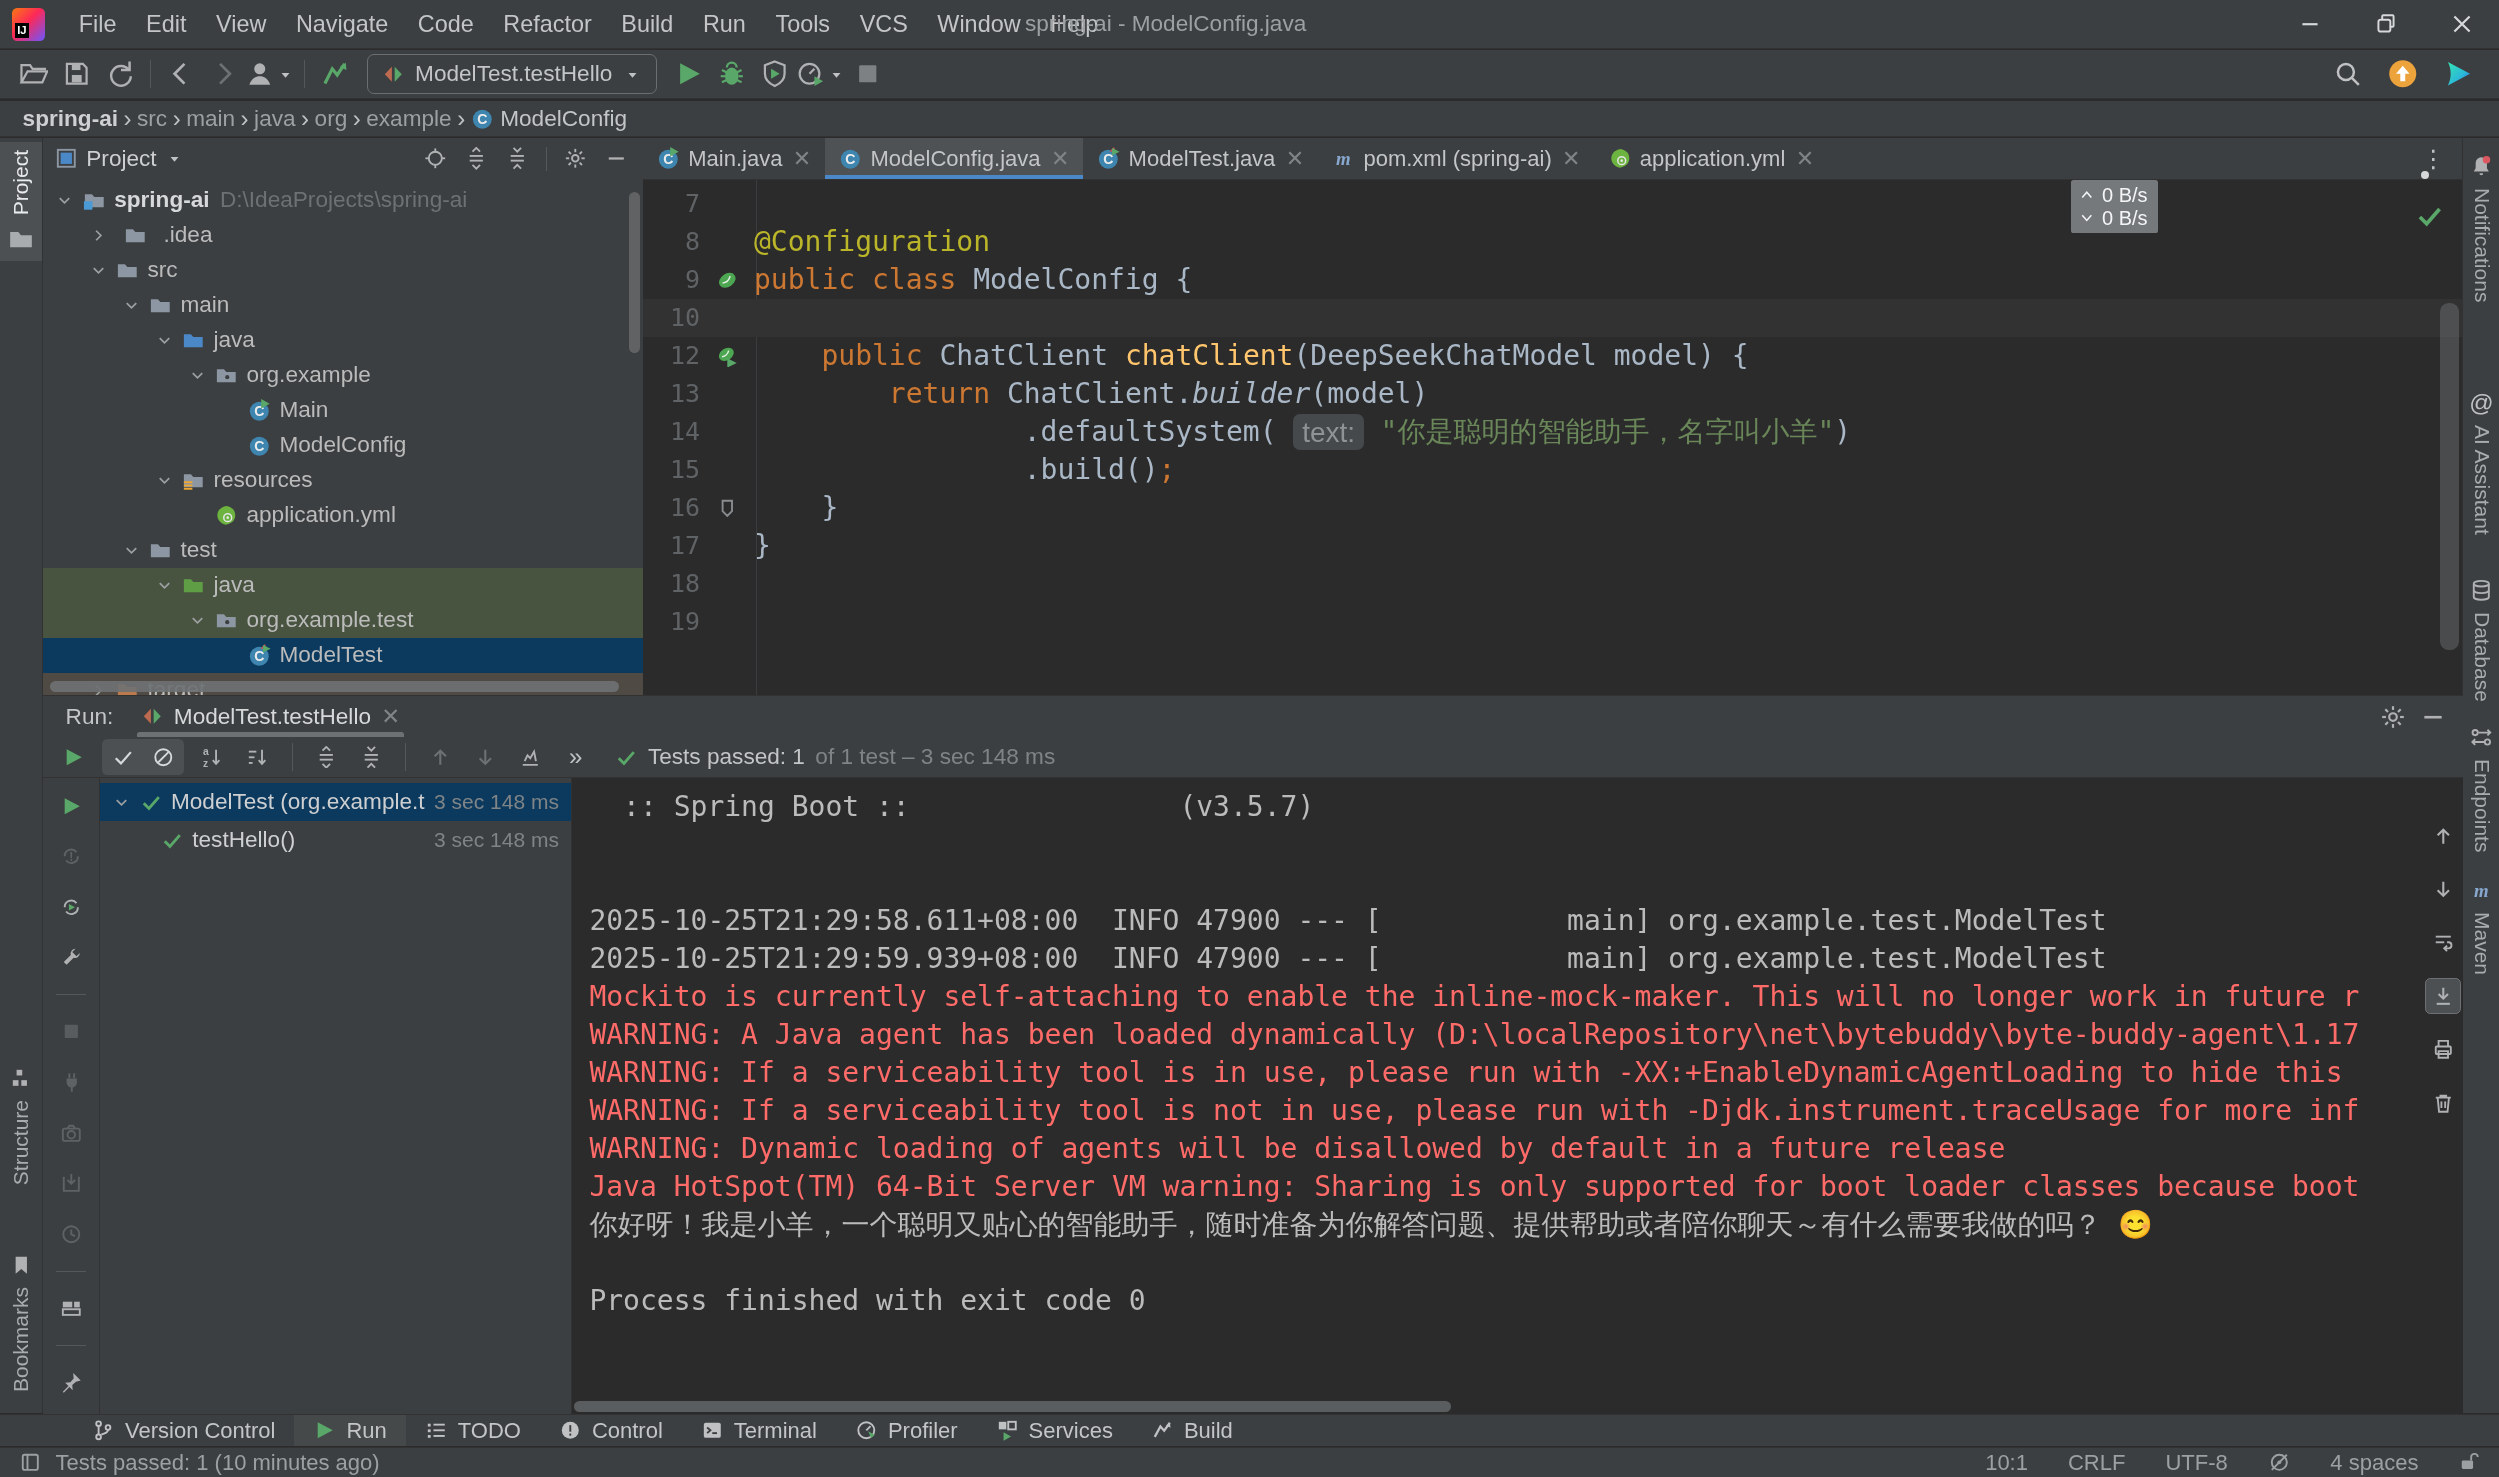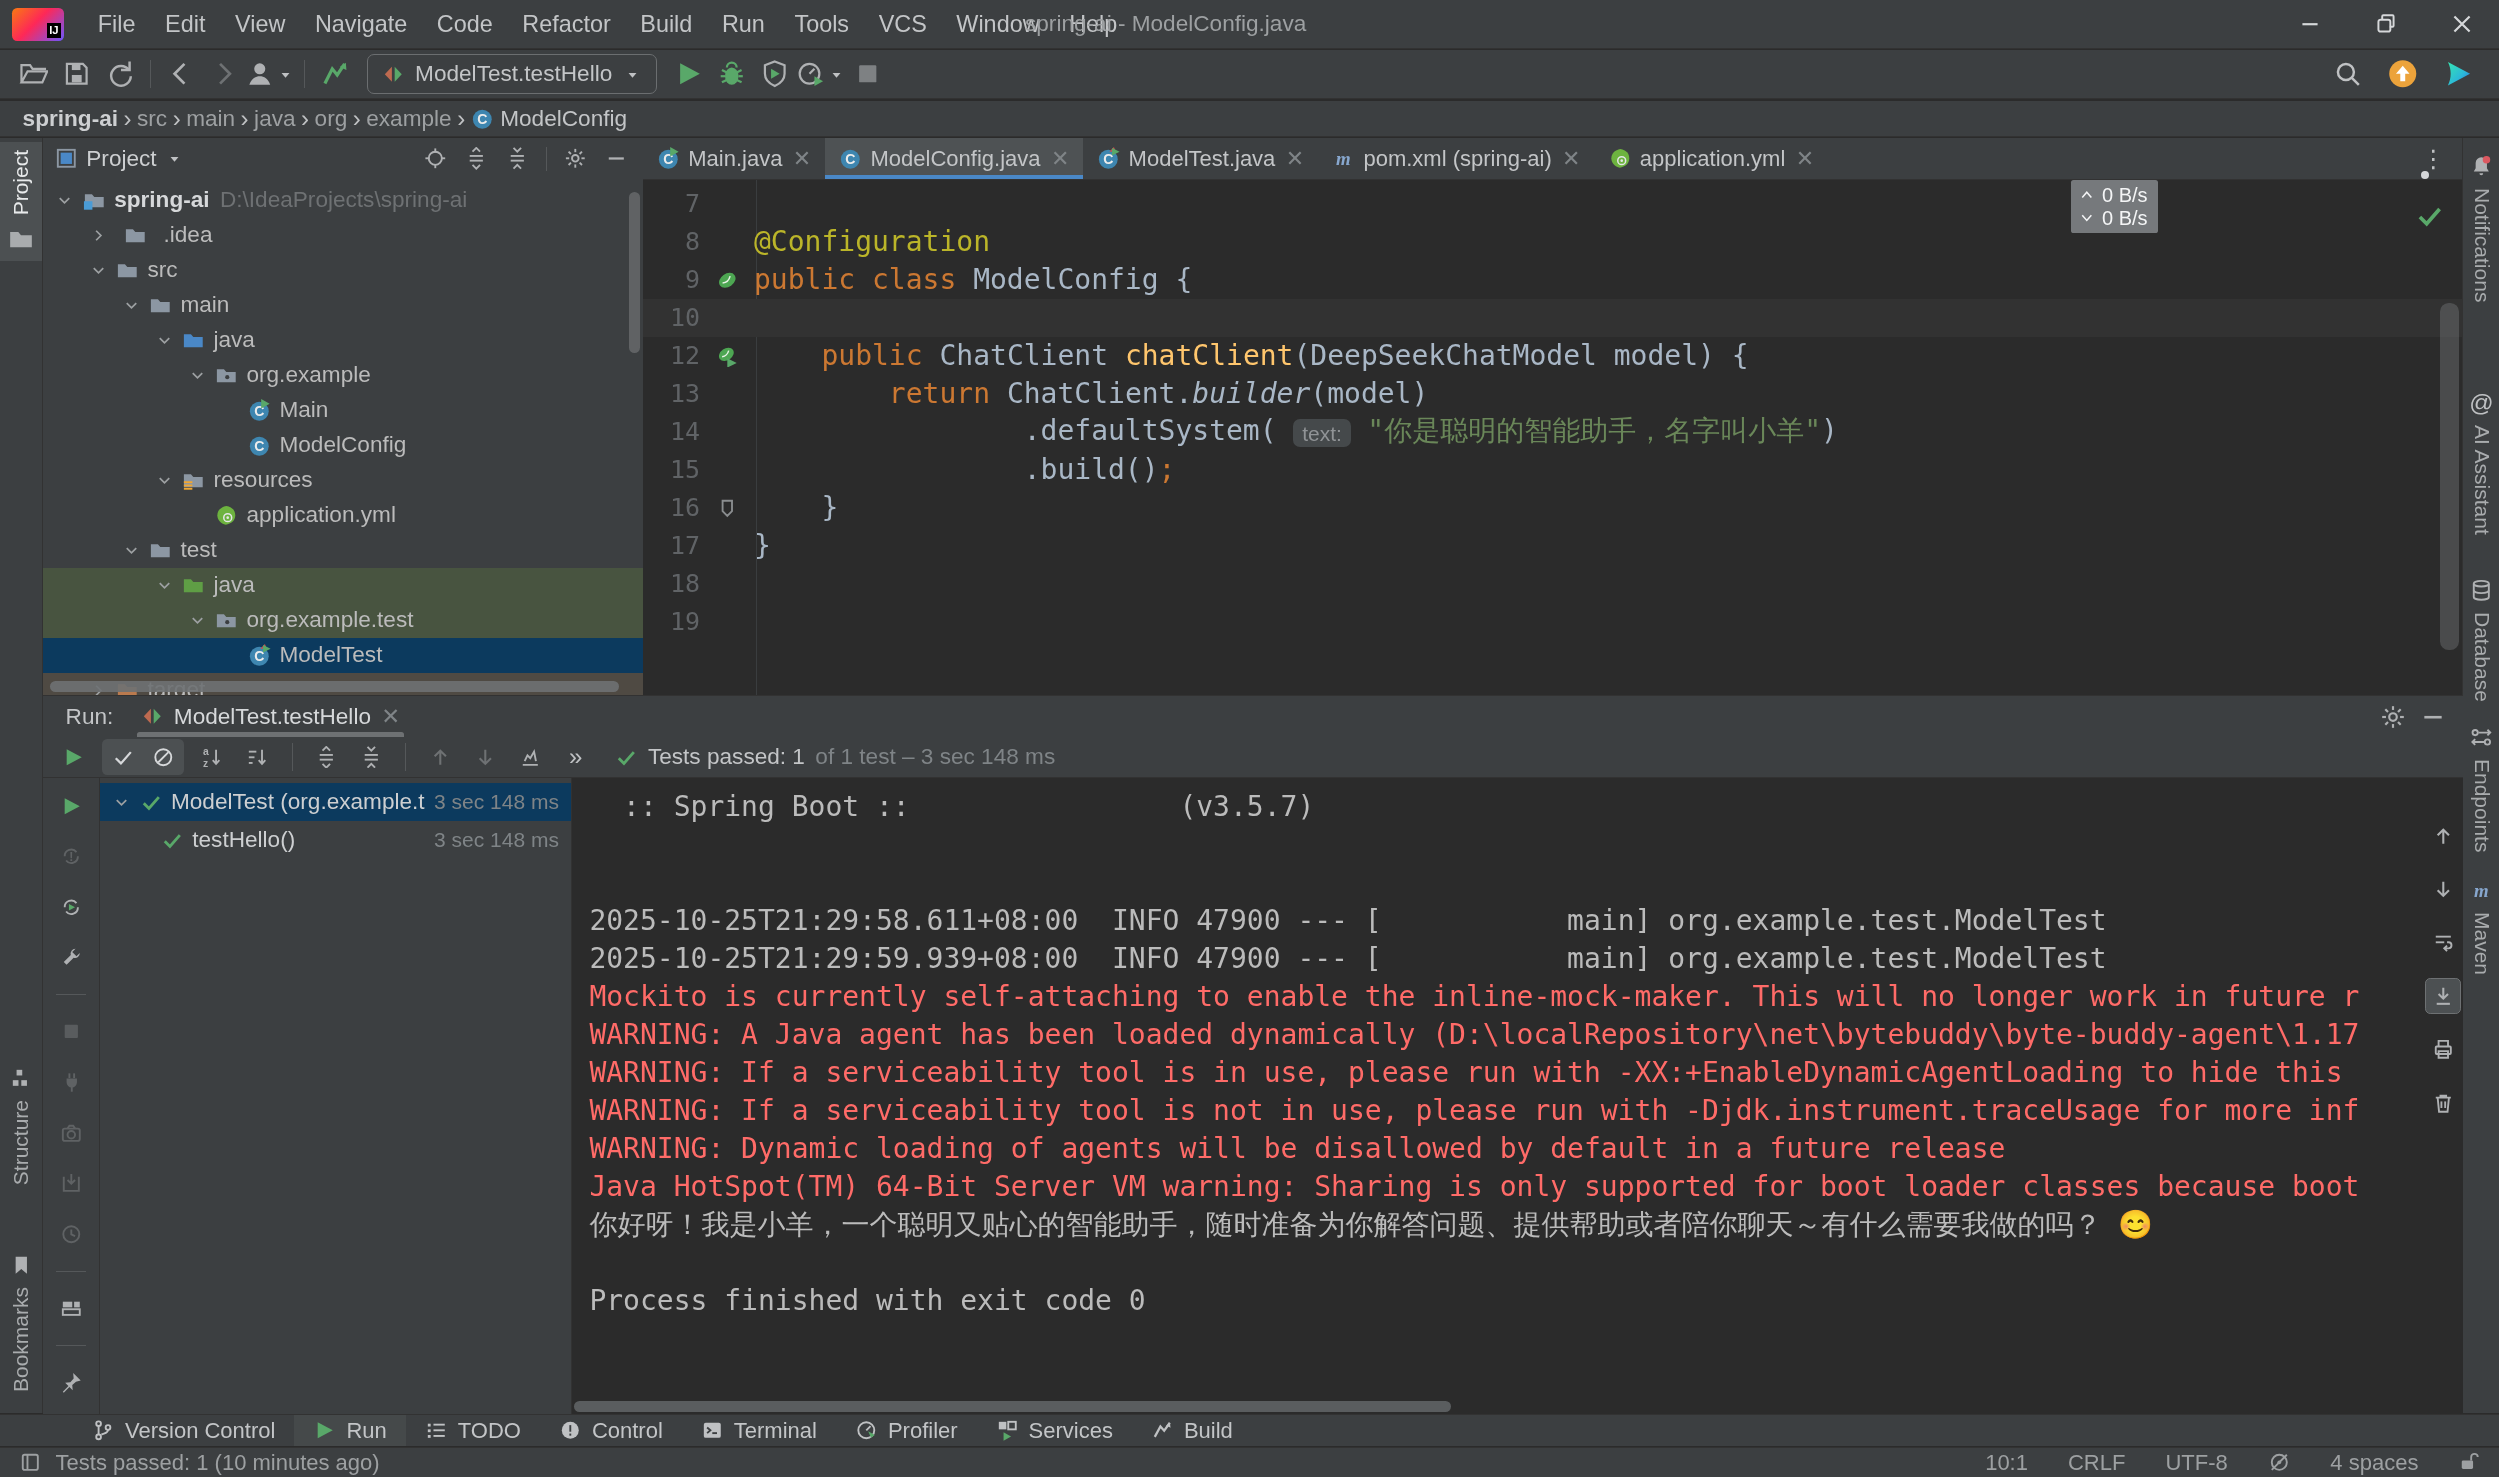--- a/index.html
+++ b/index.html
@@ -7,23 +7,23 @@
        font-family:"Liberation Sans",sans-serif;color:#BBBBBB;}
   .ic{display:inline-flex;width:26px;height:26px;align-items:center;justify-content:center;flex:0 0 auto;}
   .ic svg{width:100%;height:100%;display:block;}
   .ic.t{font-size:24px;color:#BFC1C3;line-height:1;}
   .s22{width:19px;height:19px;} .s26{width:22.6px;height:22.6px;} .s34{width:29.5px;height:29.5px;}
   .dim{opacity:.45;}
 
   
   .titlebar{position:absolute;left:0;top:0;width:100%;height:49px;background:#3c3f41;
             border-bottom:0.9px solid #323232;display:flex;align-items:center;padding-left:12px;box-sizing:border-box;}
-  .logo{width:20px;height:33px;border-radius:5.2px;margin-right:19px;
+  .logo{width:33px;height:33px;border-radius:5.2px;margin-right:19px;
         background:linear-gradient(135deg,#F97A12 0%,#FE2857 45%,#6B57FF 100%);
-        display:flex;align-items:flex-end;justify-content:flex-start;padding-left:32px;}
+        display:flex;align-items:flex-end;justify-content:flex-start;}
   .logo span{background:#000;color:#fff;font-size:11.3px;font-weight:bold;padding:1.7px 2.6px;margin:2.6px;line-height:1;}
   .menu-item{padding:0 14.8px;height:100%;display:flex;align-items:center;font-size:23.4px;color:#C3C5C7;}
   .win-title{position:absolute;left:1025px;font-size:22.6px;color:#9DA0A2;}
   .win-controls{margin-left:auto;display:flex;height:100%;}
   .win-btn{width:76px;height:100%;display:flex;align-items:center;justify-content:center;}
 
   
   .toolbar{position:absolute;left:0;top:50px;width:100%;height:49px;background:#3c3f41;
            border-bottom:0.9px solid #323232;display:flex;align-items:center;padding:0 12px;box-sizing:border-box;}
   .tbtn{min-width:43px;height:40px;display:flex;align-items:center;justify-content:center;border-radius:5.2px;gap:1.7px;}
@@ -79,21 +79,21 @@
   .codewrap{position:relative;height:516px;padding-top:5.2px;font-family:"DejaVu Sans Mono","Liberation Mono",monospace;
             font-size:28px;line-height:38px;}
   .gutline{position:absolute;left:113px;top:0;bottom:0;width:0.9px;background:#3A3D3F;}
   .cline{display:flex;height:38px;align-items:center;position:relative;}
   .cline.caret{background:#323232;}
   .lnum{width:57px;flex:0 0 57px;text-align:right;color:#606366;font-size:25px;}
   .lgut{width:54px;flex:0 0 54px;display:flex;align-items:center;justify-content:center;}
   .ccode{white-space:pre;color:#A9B7C6;}
   .tk-y{color:#BBB529;} .tk-o{color:#CC7832;} .tk-d{color:#A9B7C6;} .tk-m{color:#FFC66D;}
   .tk-i{color:#A9B7C6;font-style:italic;} .tk-s{color:#6A8759;}
-  .tk-h{background:#45494B;color:#909396;border-radius:7px;padding:2.6px 8.7px;font-size:21px;
+  .tk-h{background:#45494B;color:#909396;border-radius:7px;padding:2.6px 8.7px;font-size:28px;
         font-family:"Liberation Sans",sans-serif;}
   .netwidget{position:absolute;right:304px;top:42px;background:rgba(125,128,131,.92);border-radius:2.6px;
              padding:3.5px 10.4px 3.5px 8.7px;display:flex;align-items:center;gap:7px;}
   .netrows{display:flex;flex-direction:column;gap:1.7px;}
   .netrow{display:flex;align-items:center;gap:7px;justify-content:flex-end;color:#F4F5F6;font-size:20px;line-height:22px;}
   .edot{position:absolute;right:33px;top:33px;width:7.8px;height:7.8px;border-radius:50%;background:#D6D8DA;}
   .echeck{position:absolute;right:17.4px;top:63px;}
   .escroll{position:absolute;right:2.6px;top:165px;width:19px;height:347px;background:rgba(140,143,145,.32);border-radius:8.7px;}
 
   

